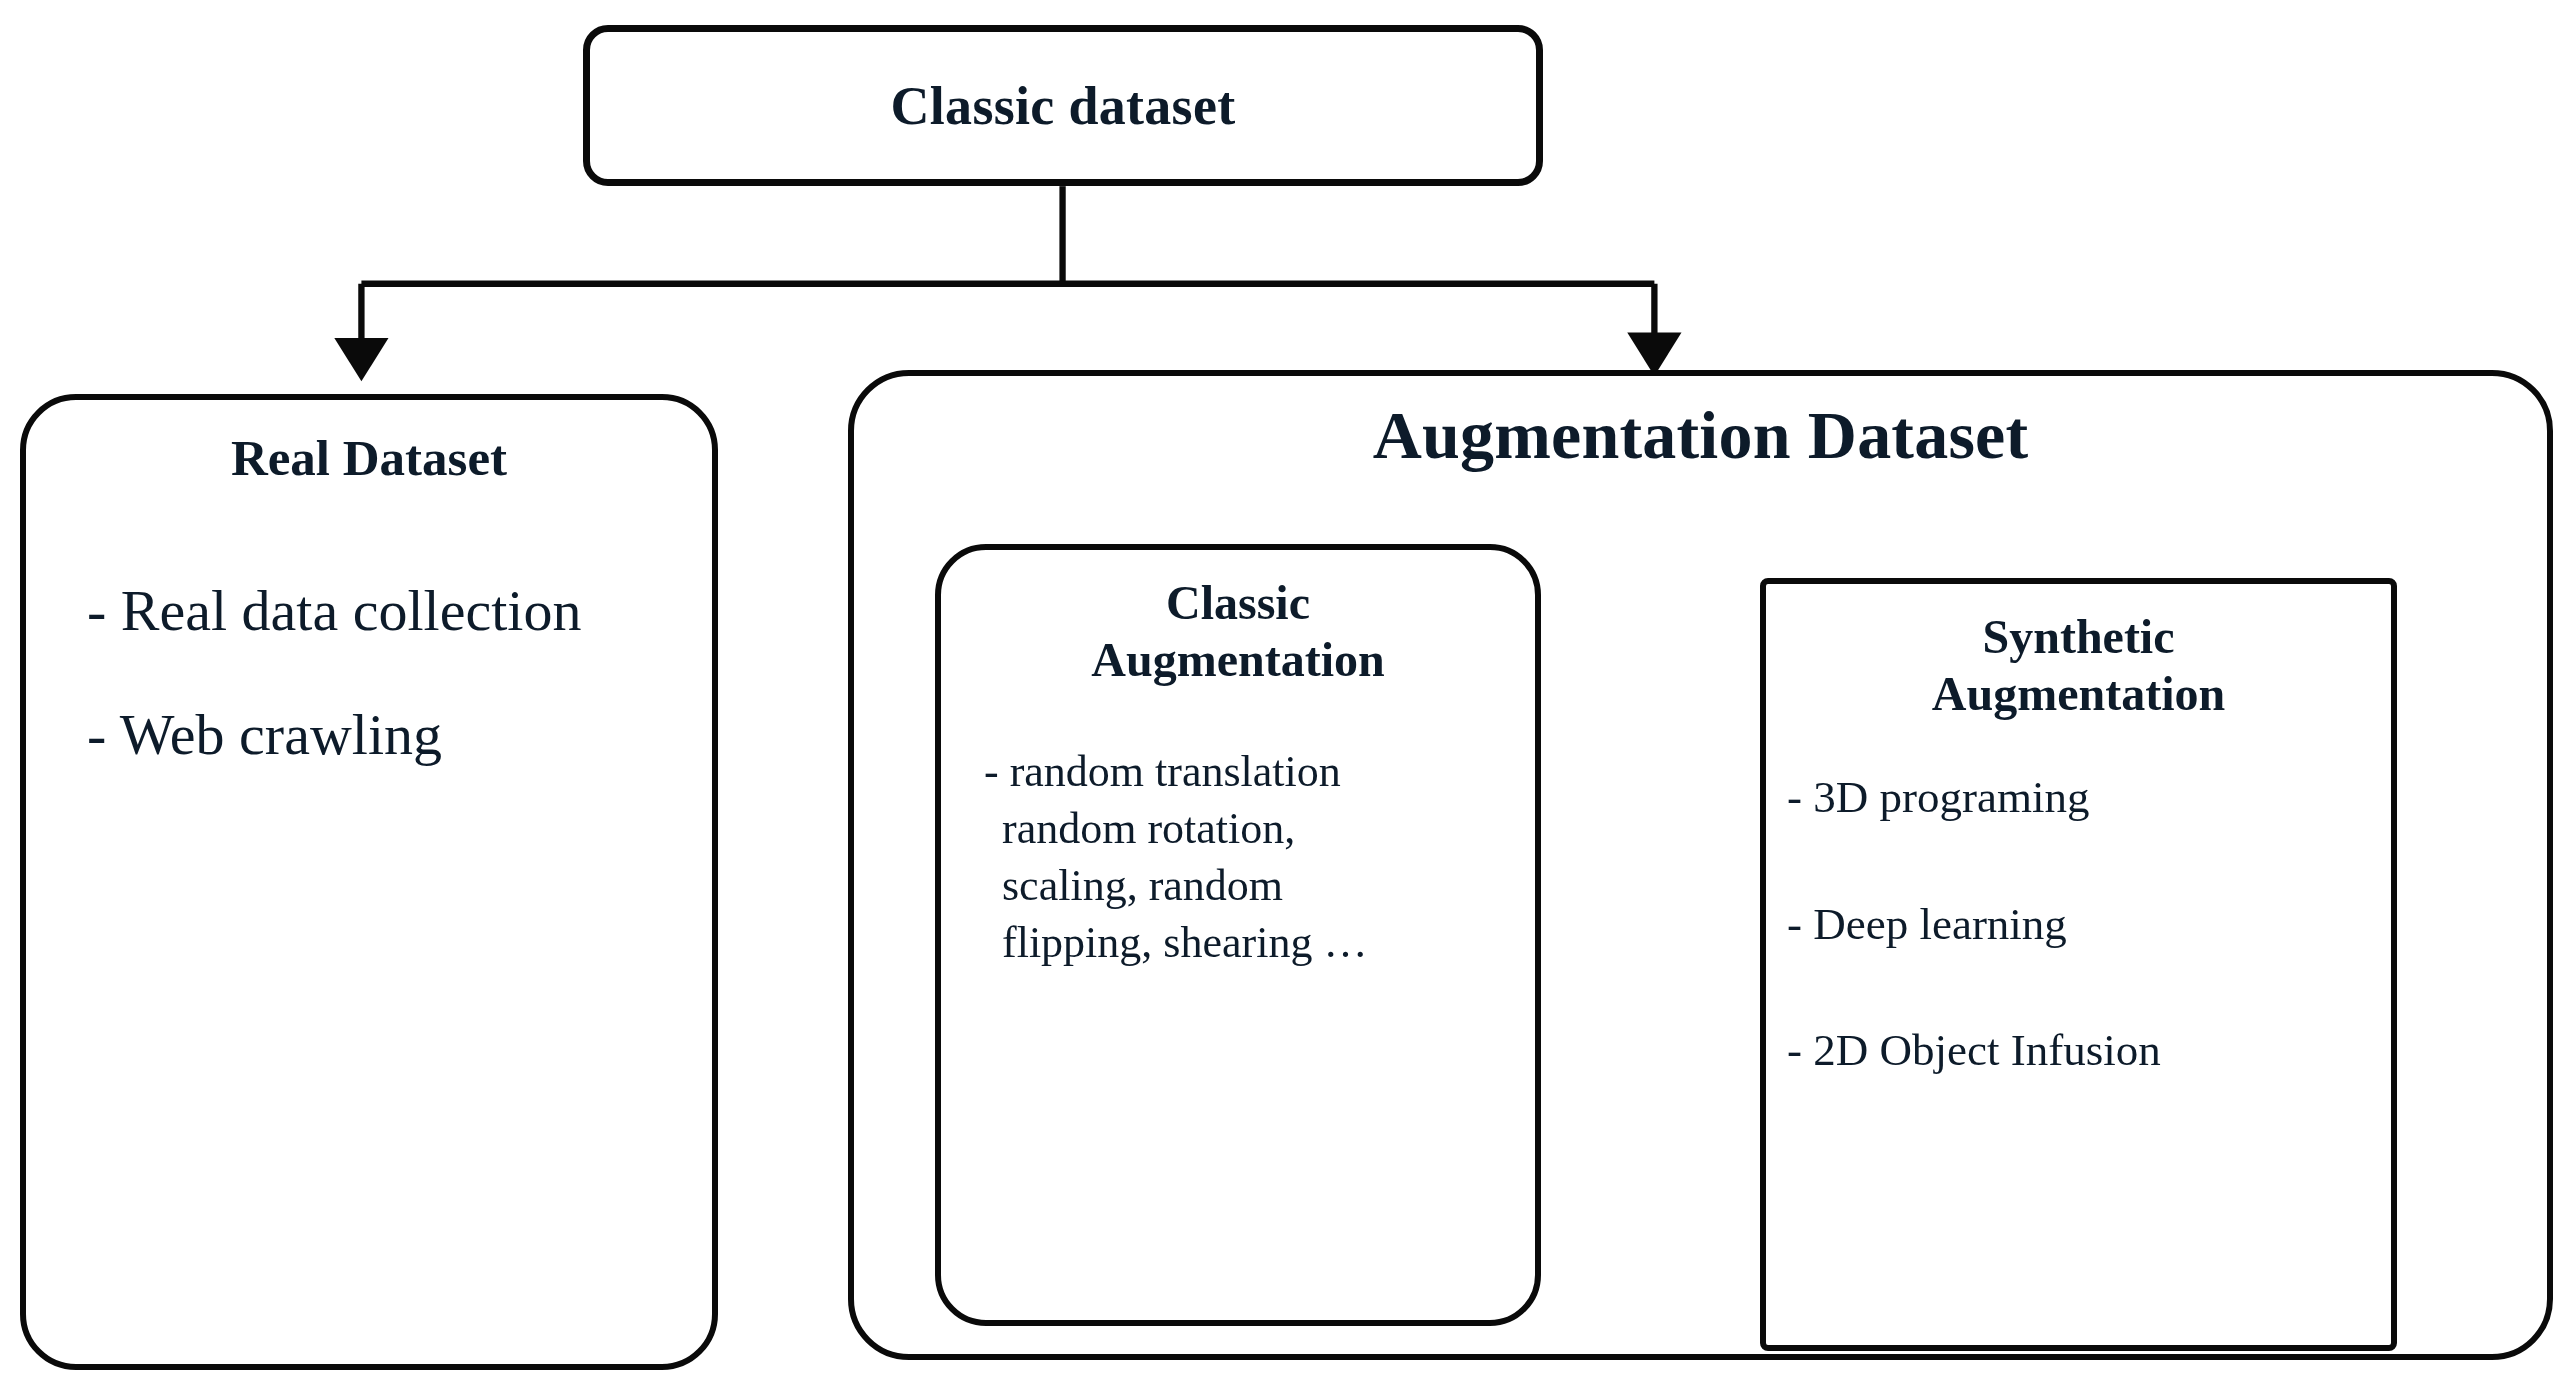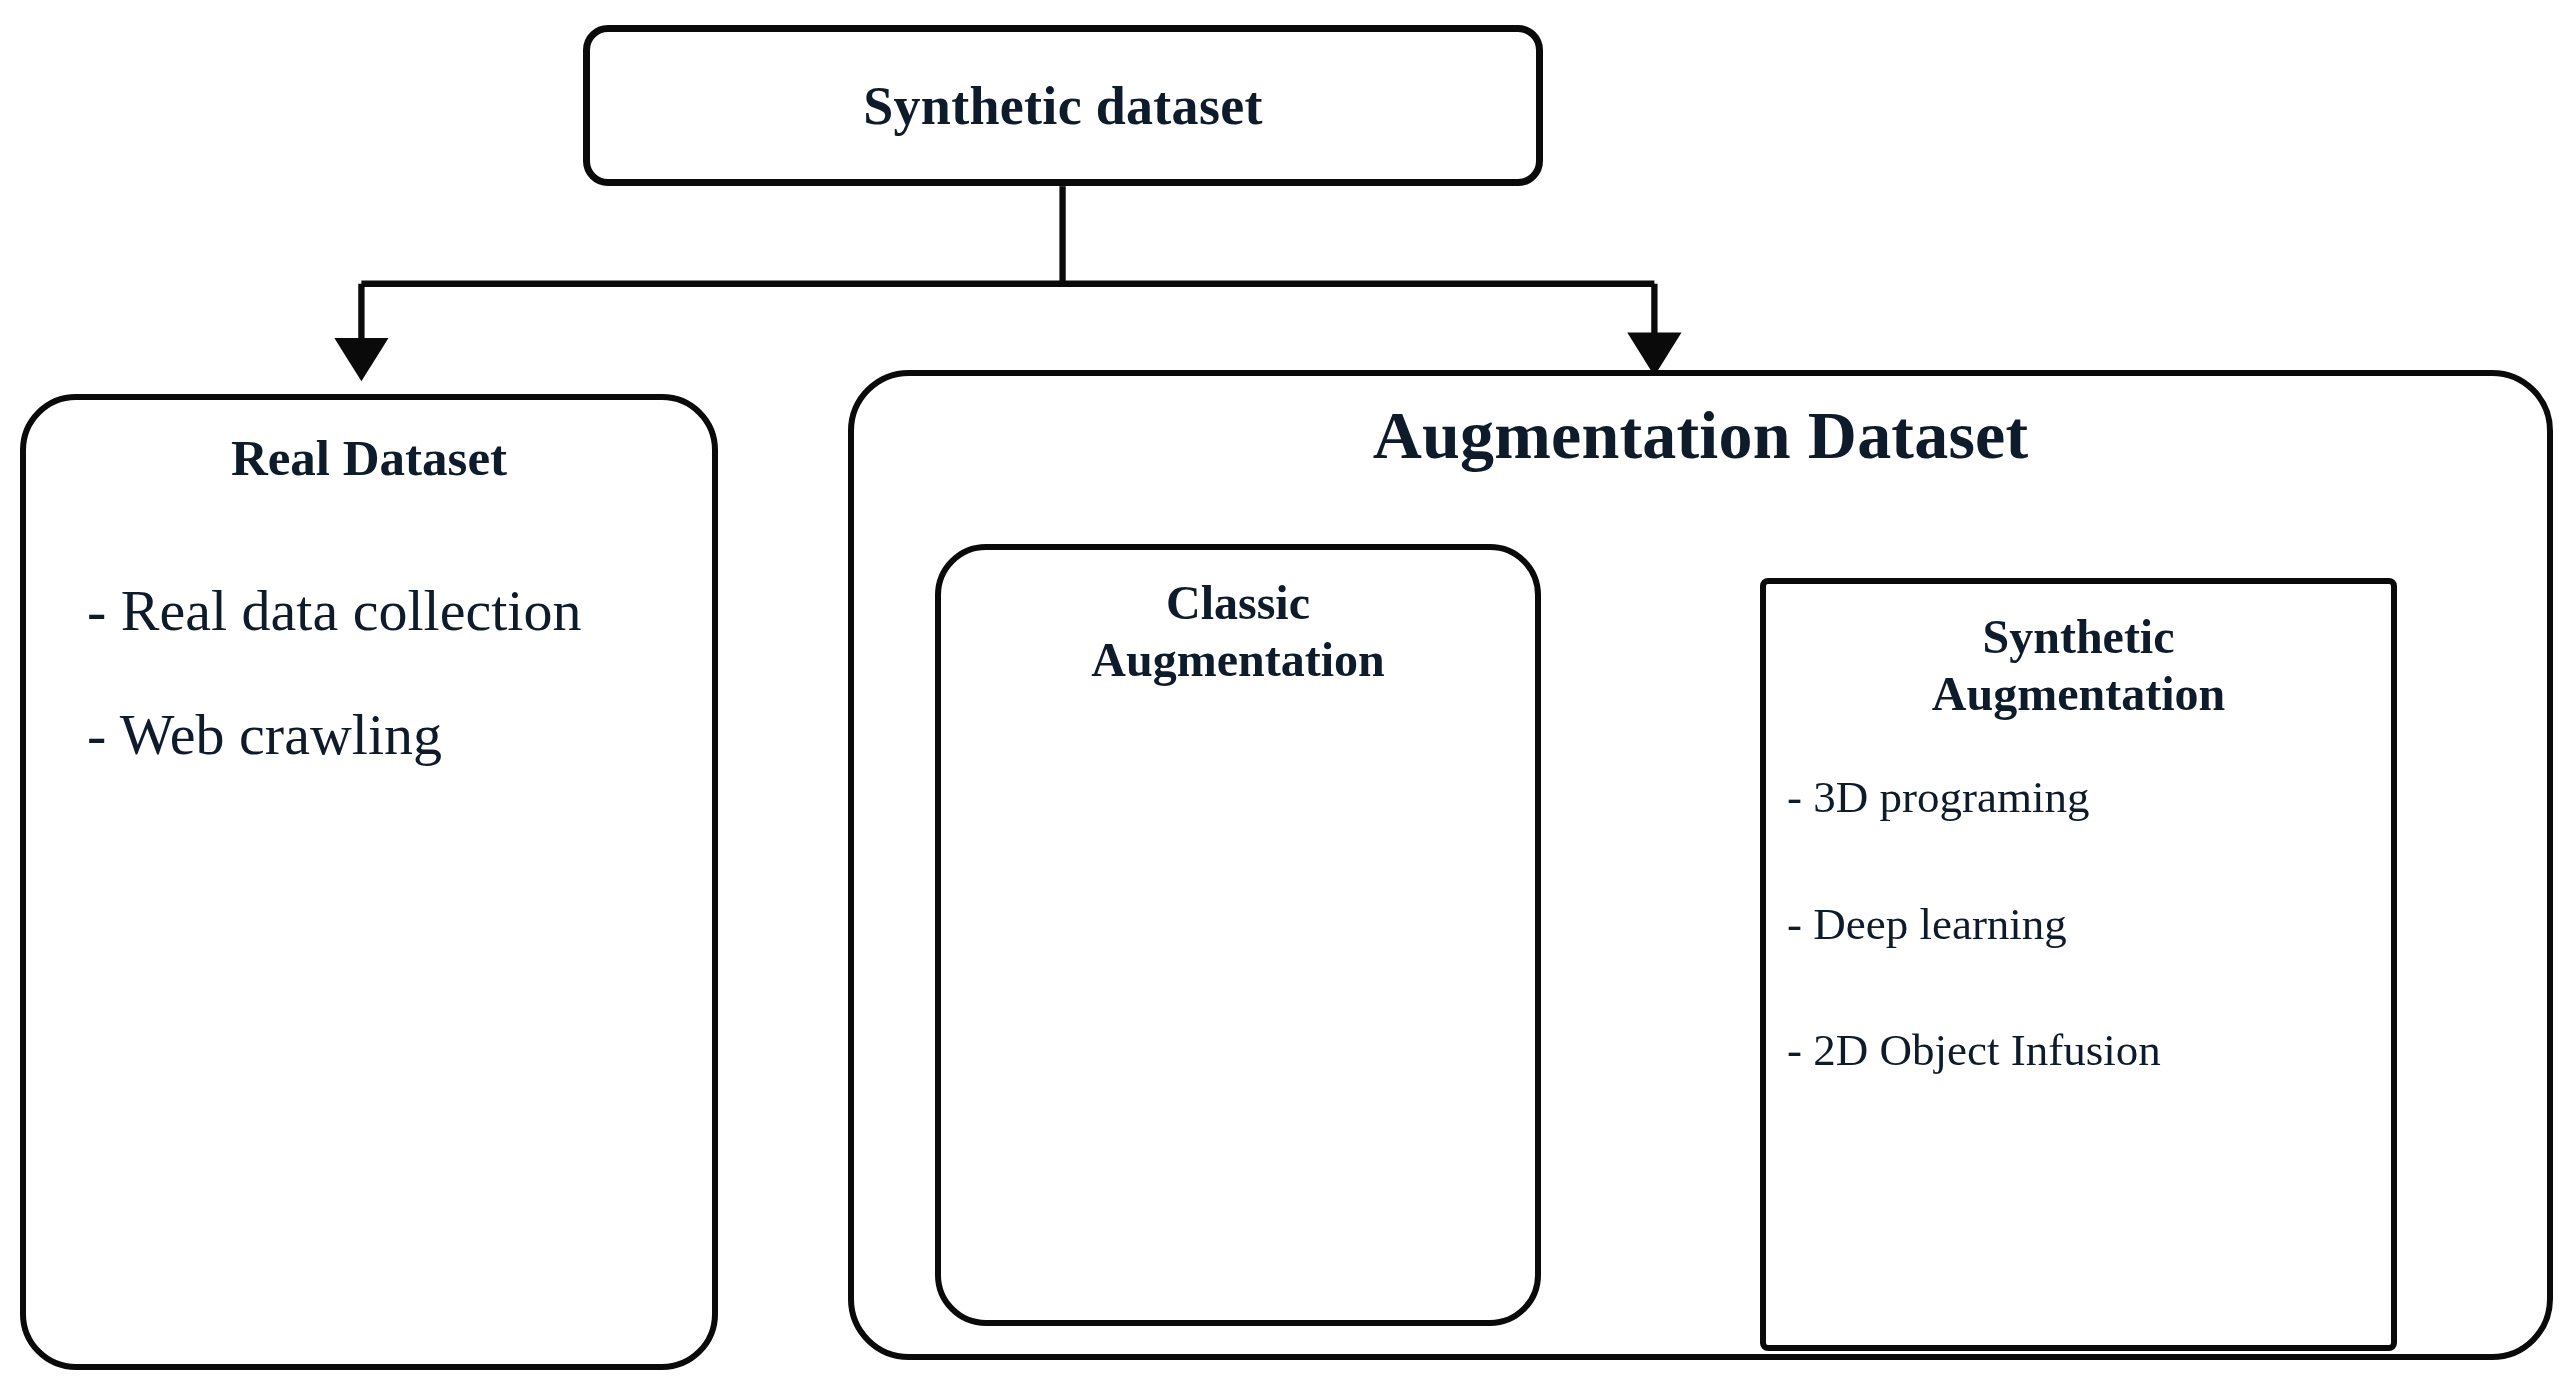--- a/index.html
+++ b/index.html
@@ -139,21 +139,21 @@
   }
   #synth-box .body .item { margin-bottom: 70px; }
   .nowrap { white-space: nowrap; }
 </style>
 </head>
 <body>
 
 <div id="canvas">
 
   <div class="box" id="root-box">
-    <div class="title">Synthetic dataset</div>
+    <div class="title">Classic dataset</div>
   </div>
 
   <svg id="connector" viewBox="0 0 2851 1535" width="2576" height="1387" xmlns="http://www.w3.org/2000/svg">
 
     <line x1="1176" y1="206" x2="1176" y2="314" stroke="#0a0a0a" stroke-width="7"></line>
 
     <line x1="400" y1="314" x2="1831" y2="314" stroke="#0a0a0a" stroke-width="7"></line>
 
     <line x1="400" y1="314" x2="400" y2="382" stroke="#0a0a0a" stroke-width="7"></line>
     <polygon points="370,374 430,374 400,422" fill="#0a0a0a"></polygon>
@@ -176,20 +176,26 @@
 
   <div class="box" id="aug-box">
     <div class="head">Augmentation Dataset</div>
   </div>
 
   <div class="box sub" id="classic-box">
     <div class="head">
       <span>Classic</span><br>
       <span>Augmentation</span>
     </div>
+    <div class="body">
+      <div class="nowrap">- random translation</div>
+      <div class="cont nowrap">random rotation,</div>
+      <div class="cont nowrap">scaling, random</div>
+      <div class="cont nowrap">flipping, shearing …</div>
+    </div>
   </div>
 
   <div class="box sub" id="synth-box">
     <div class="head">
       <span>Synthetic</span><br>
       <span>Augmentation</span>
     </div>
     <div class="body">
       <div class="item nowrap">- 3D programing</div>
       <div class="item nowrap">- Deep learning</div>

